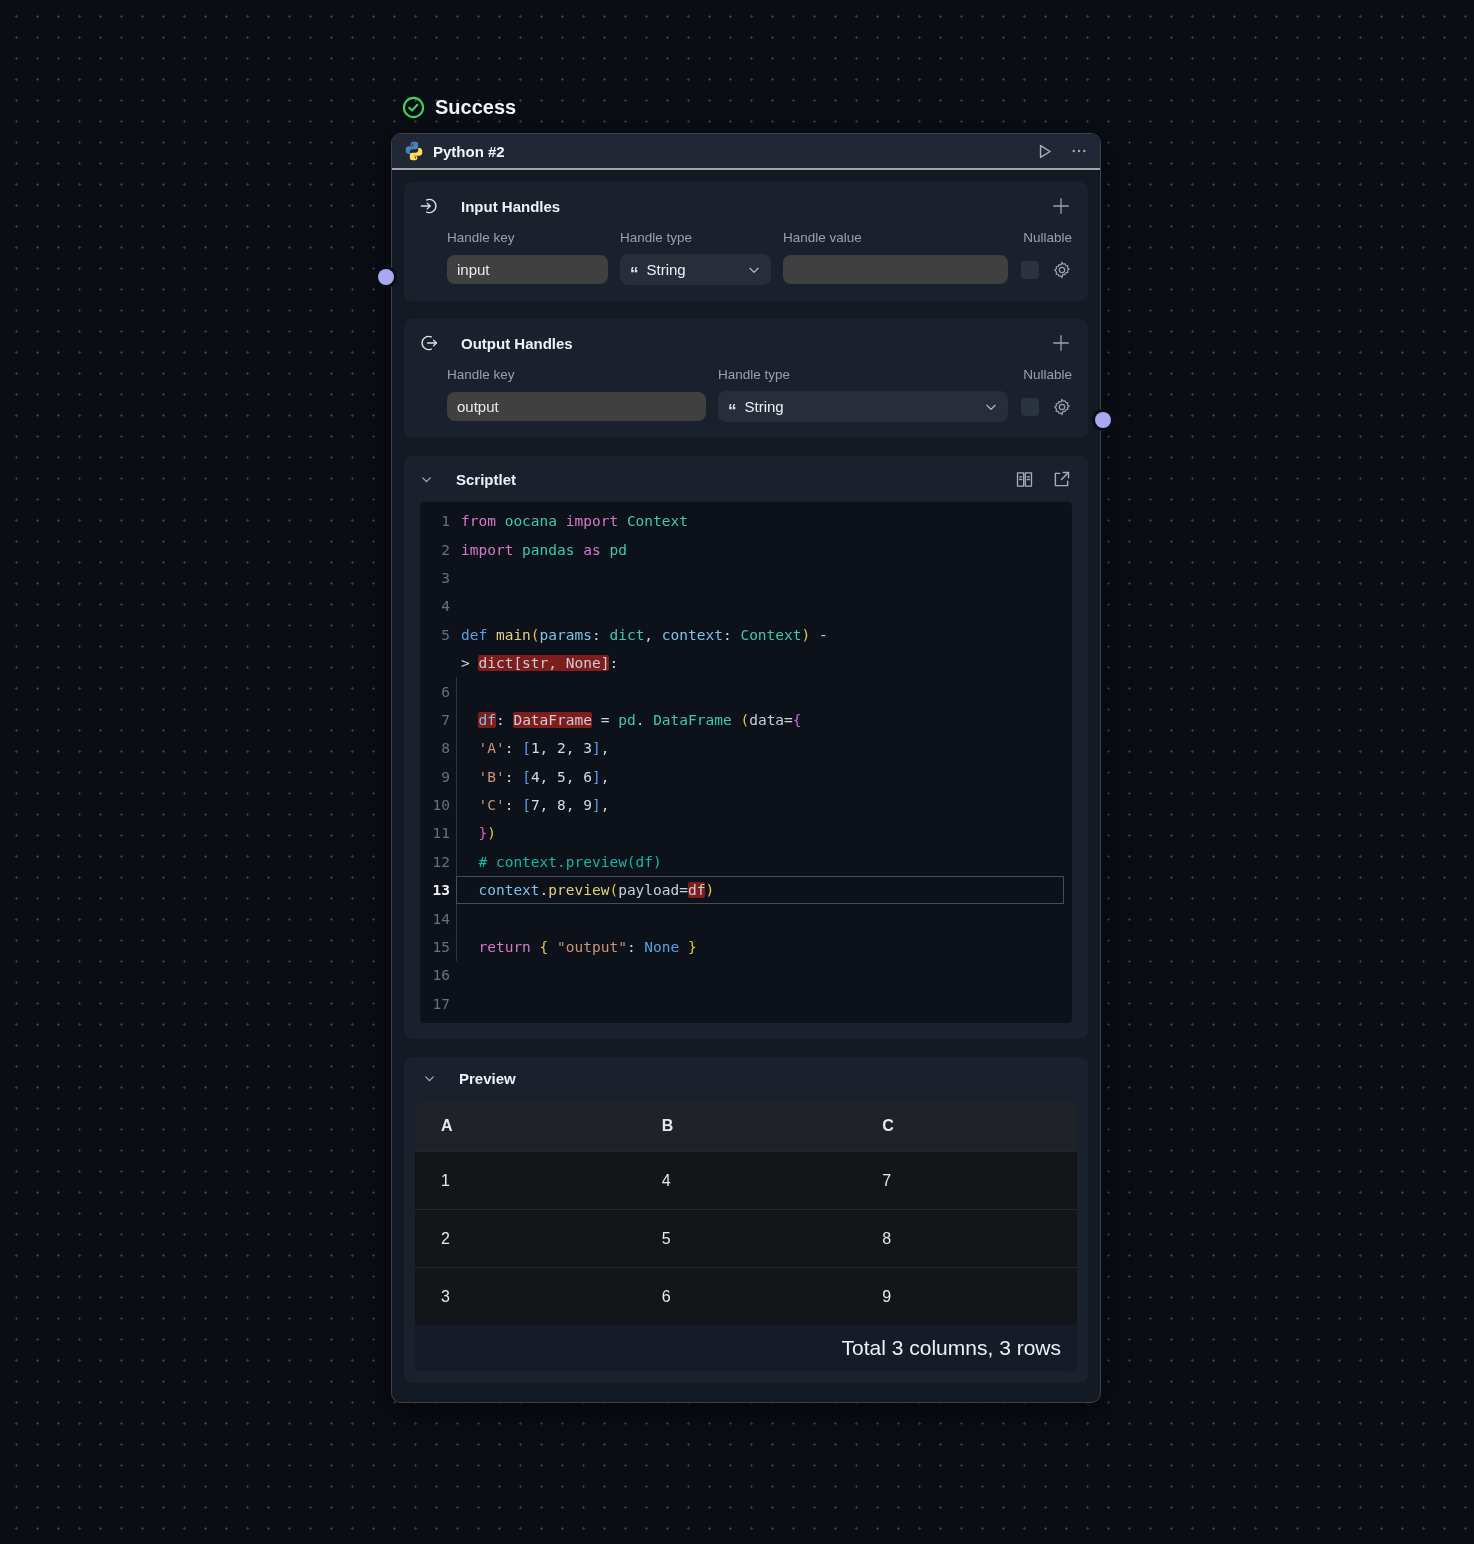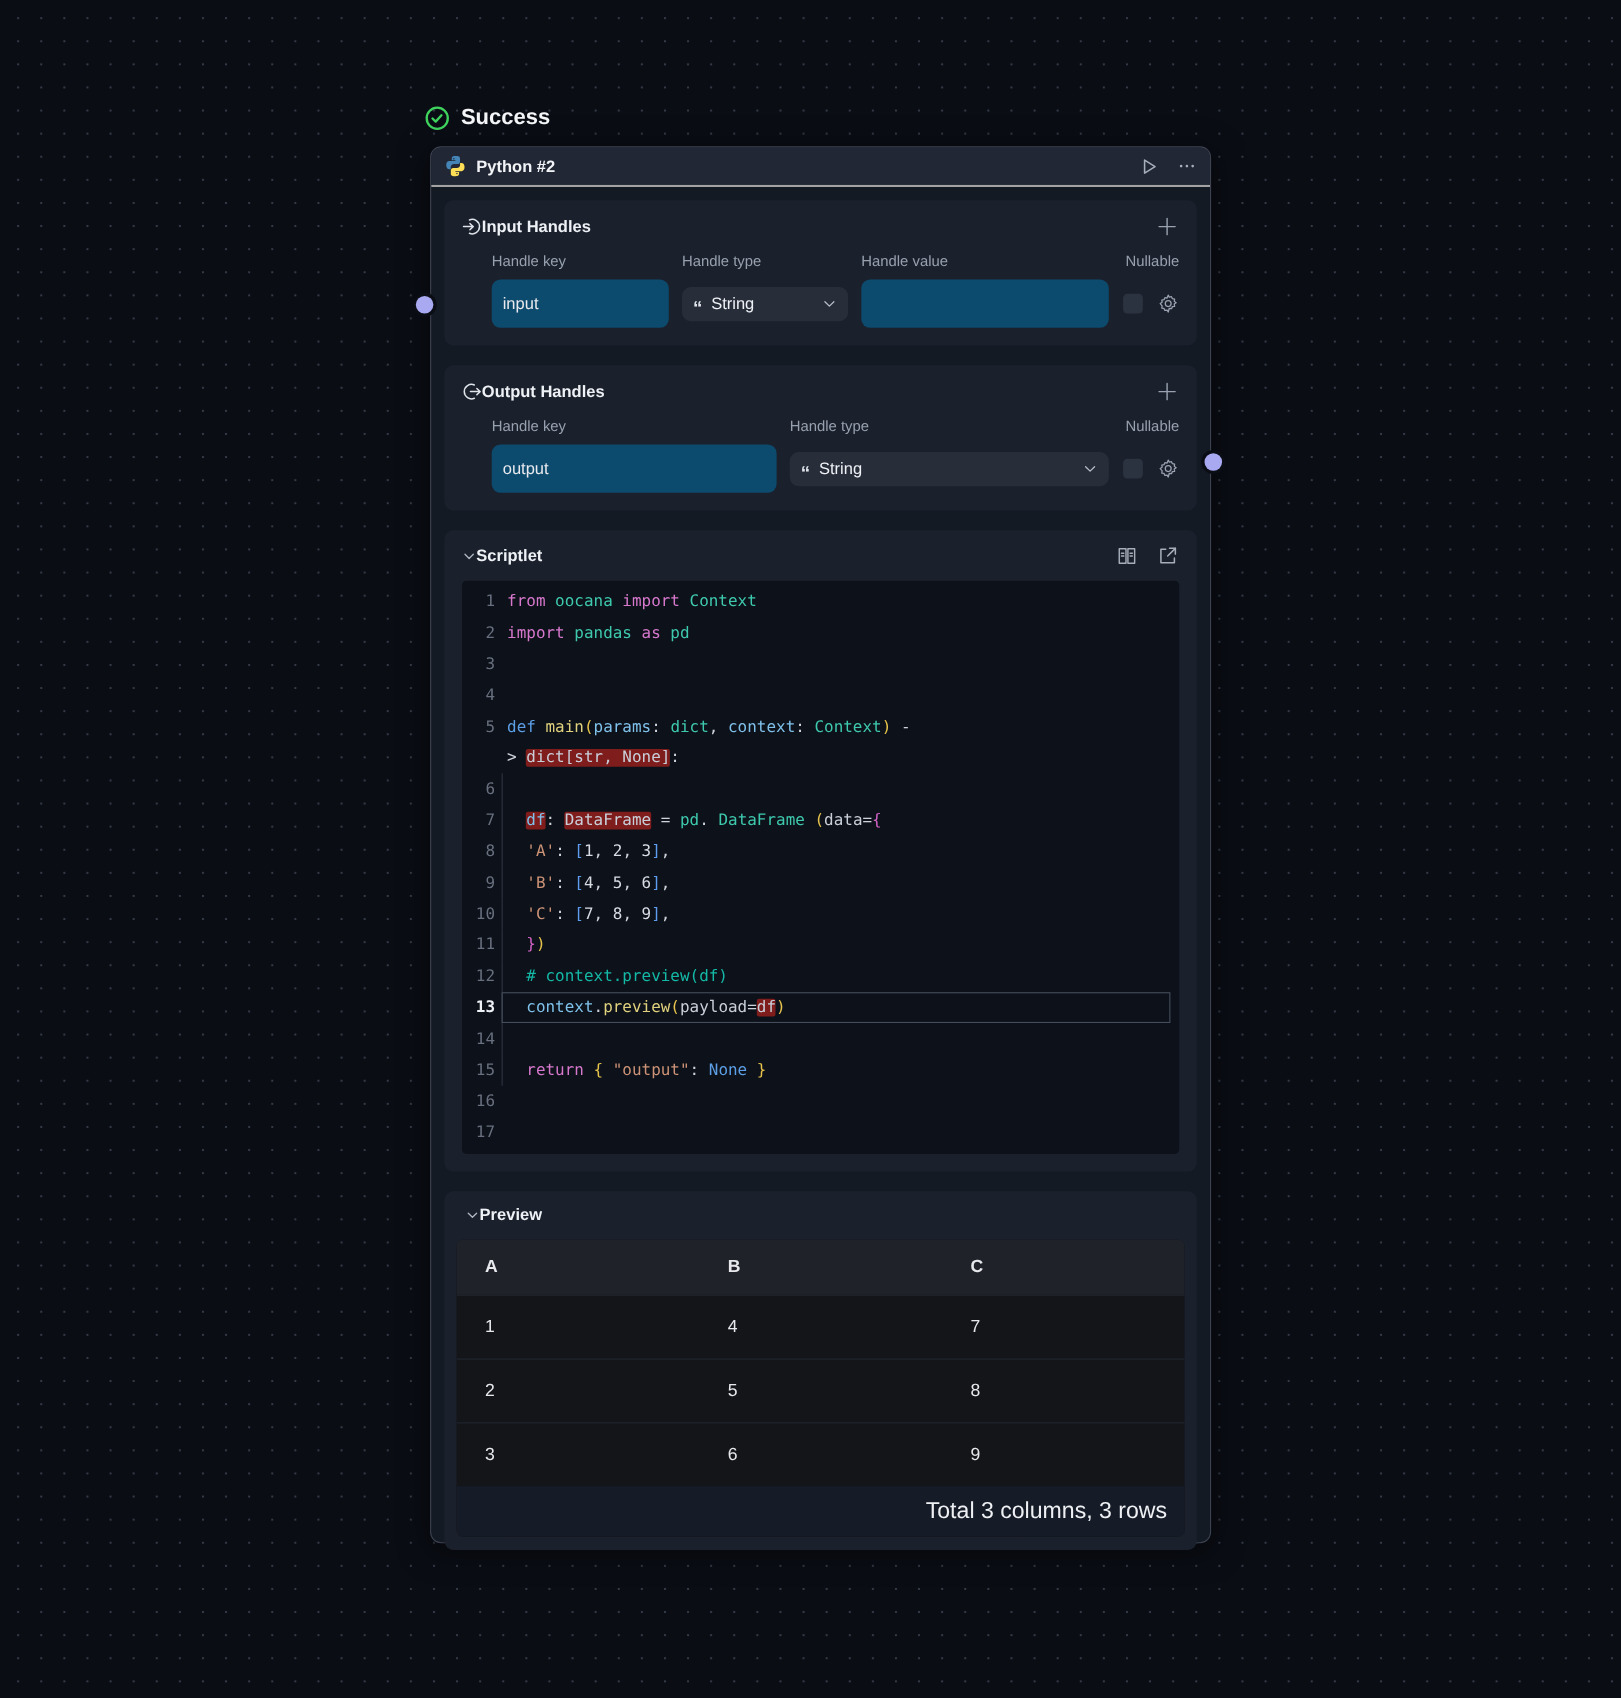--- a/index.html
+++ b/index.html
@@ -3,46 +3,46 @@
 <meta charset="utf-8">
 <style>
   html,body{margin:0;padding:0;}
   body{
     width:1474px;height:1544px;position:relative;overflow:hidden;
     background-color:#0a0d14;
     background-image:radial-gradient(circle,#343a46 1px,transparent 1.4px);
     background-size:21px 21px;background-position:6px 6px;
     font-family:"Liberation Sans",sans-serif;color:#e8eaee;
   }
-  .success{position:absolute;left:386px;top:96px;display:flex;align-items:flex-start;gap:10px;}
+  .success{position:absolute;left:402px;top:96px;display:flex;align-items:flex-start;gap:10px;}
   .success .label{font-size:20px;font-weight:600;color:#f4f6f8;}
   .node{
     position:absolute;left:391px;top:133px;width:710px;height:1270px;
     background:#141a24;border:1px solid #3c4250;border-radius:10px;
     box-shadow:0 6px 28px rgba(0,0,0,.55);box-sizing:border-box;
   }
   .node-header{
     height:36px;background:#212734;border-radius:9px 9px 0 0;
     display:flex;align-items:center;padding:0 12px;gap:9px;border-bottom:2px solid #a3a3a3;box-sizing:border-box;
   }
   .node-title{font-size:15px;font-weight:bold;color:#f2f4f7;flex:1;}
   .hdr-actions{display:flex;align-items:center;gap:16px;}
   .node-body{padding:12px;display:flex;flex-direction:column;gap:18px;}
   .panel{background:#1b212c;border-radius:8px;padding:13px 16px 16px;box-sizing:border-box;}
   .panel-title-row{display:flex;align-items:center;}
-  .panel-title-left{display:flex;align-items:center;gap:0;flex:1;}
+  .panel-title-left{display:flex;align-items:center;gap:23px;flex:1;}
   .panel-title{font-size:15px;font-weight:600;color:#eef1f5;}
   .sub-row,.field-row{margin-left:27px;display:grid;gap:12px;align-items:center;}
   .grid-in{grid-template-columns:161px 151px 225px 1fr;}
   .grid-out{grid-template-columns:259px 290px 1fr;}
   .sub-row{margin-top:13px;margin-bottom:9px;}
   .col-label{font-size:13.5px;color:#97a0af;}
   .col-label.right{justify-self:end;}
   .tfield{
-    height:44px;background:#0c4a6e;border:none;border-radius:8px;color:#e8eaee;
+    height:29px;background:#404040;border:none;border-radius:8px;color:#e8eaee;
     font-size:15px;padding:0 10px;box-sizing:border-box;width:100%;outline:none;
     font-family:"Liberation Sans",sans-serif;
   }
   .dropdown{
     height:31px;background:#272e3a;border-radius:8px;display:flex;align-items:center;
     padding:0 10px;box-sizing:border-box;cursor:pointer;gap:8px;
   }
   .quote-glyph{font-size:17px;font-weight:bold;color:#dfe3ea;line-height:10px;margin-top:8px;}
   .dd-label{font-size:15px;color:#eef1f5;flex:1;}
   .nullable-cell{display:flex;align-items:center;justify-content:flex-end;gap:13px;}

